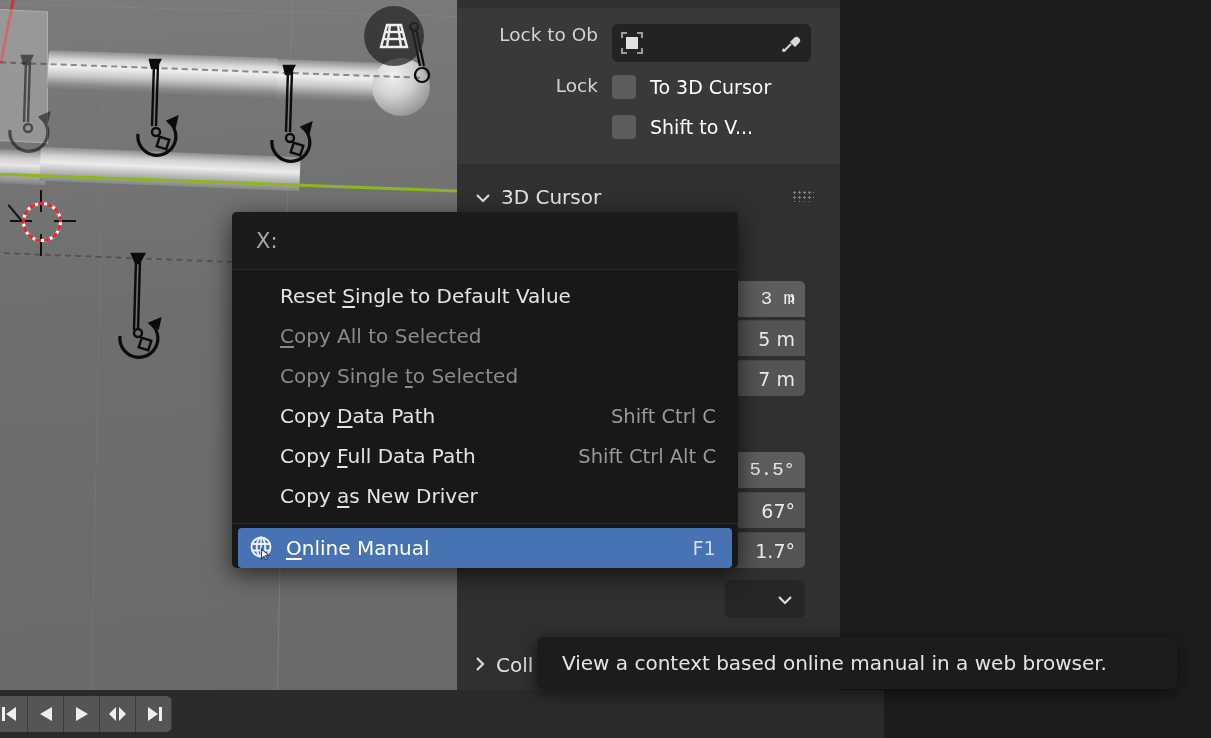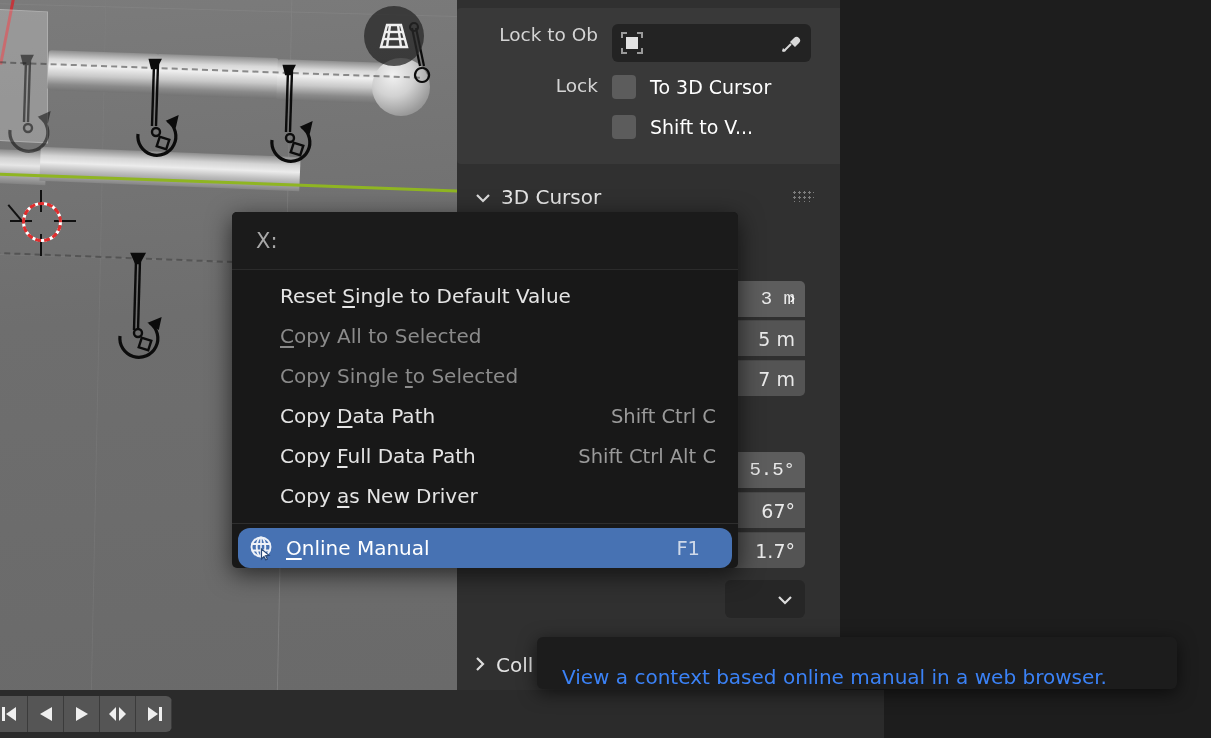--- a/index.html
+++ b/index.html
@@ -187,32 +187,32 @@
   .ctx-item .ico{
     width:48px; min-width:48px; display:flex; align-items:center; justify-content:center;
   }
   .ctx-item .txt{ flex:1; }
   .ctx-item .kbd{ color:#9a9a9a; font-size:19.5px; padding-right:8px; }
   .ctx-item.disabled{ color:#8b8b8b; }
   .ctx-sep{
     height:1px; background:#2e2e2e; margin:7px 0 4px 0;
   }
   .ctx-item.hl{
-    background:#4772b3; color:#ffffff; border-radius:12px;
-    margin:0 6px; padding-right:24px;
+    background:#4772b3; color:#ffffff; border-radius:4px;
+    margin:0 6px; padding-right:8px;
   }
   .ctx-item.hl .kbd{ color:#cfd9e9; }
   .u{ text-decoration:underline; text-underline-offset:3px; }
 
   
   .tooltip{
     position:absolute; left:537px; top:637px; width:640px; height:52px;
     background:#1c1c1c; border-radius:6px;
-    display:flex; align-items:flex-end; padding-left:25px;
-    color:#3b82f6; font-size:20px;
+    display:flex; align-items:center; padding-left:25px;
+    color:#e5e5e5; font-size:20px;
     box-shadow:0 4px 18px rgba(0,0,0,.6);
     z-index:80;
   }
 
   
   .timeline{
     position:absolute; left:0; top:690px; width:884px; height:48px;
     background:#2b2b2b;
   }
   .tl-playgrp{

